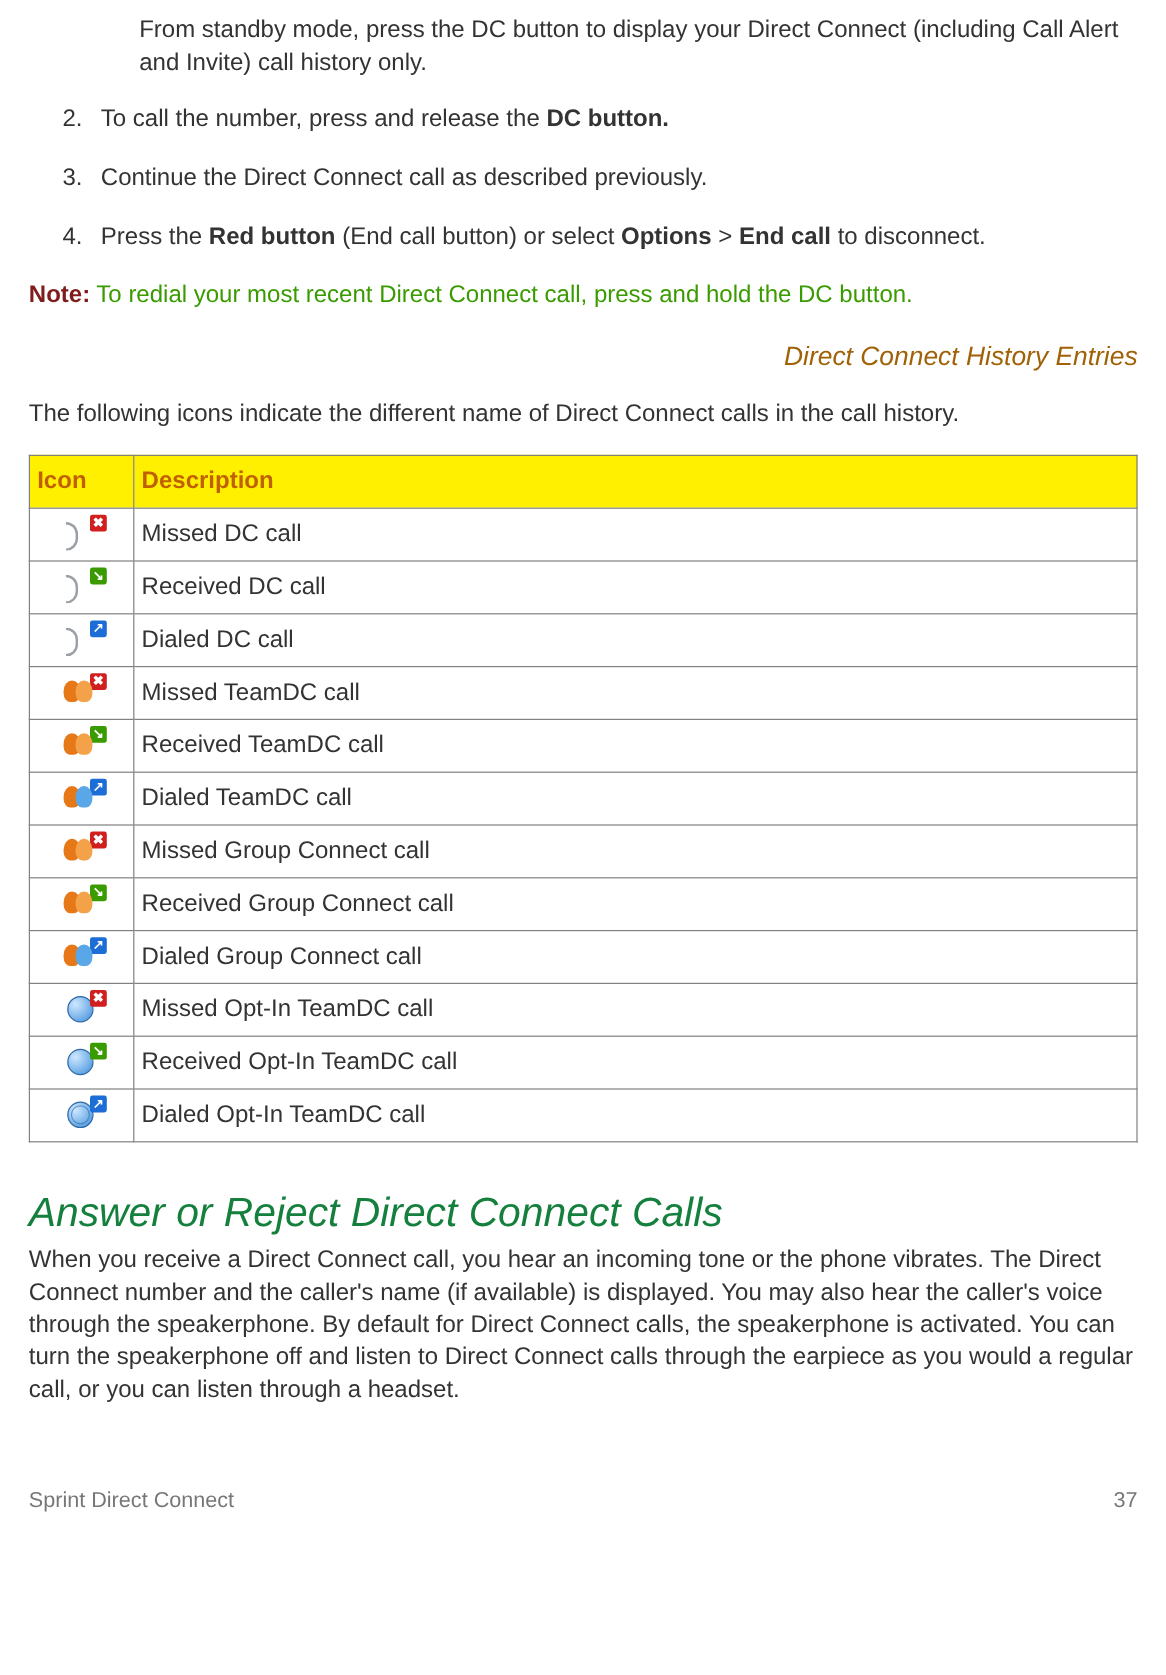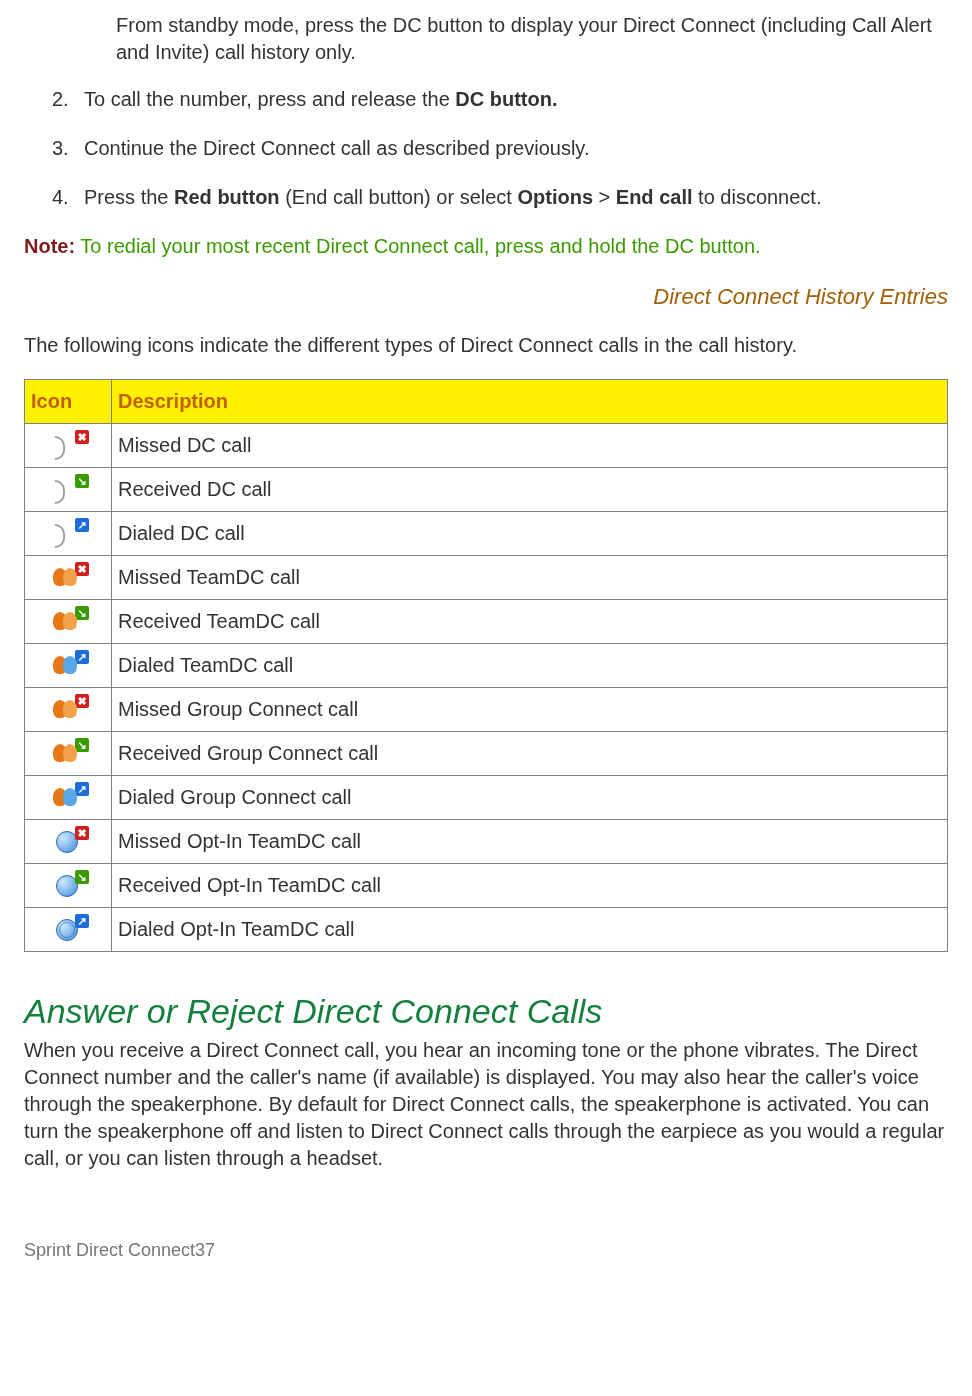--- a/index.html
+++ b/index.html
@@ -132,21 +132,21 @@
     font-size: 34px;
     margin: 0 0 6px 0;
   }
   .footer {
     display:flex;
     color:#777;
     font-size:18px;
     margin-top: 68px;
   }
   .footer .left  { flex: 0 0 auto; }
-  .footer .mid   { flex: 1 1 auto; text-align:left; }
+  .footer .mid   { flex: 1 1 auto; text-align:right; }
 </style>
 </head>
 <body>
 
 <div class="page">
 
   <p class="intro">From standby mode, press the DC button to display your Direct Connect (including Call Alert and Invite) call history only.</p>
 
   <ol class="steps">
     <li>
@@ -165,21 +165,21 @@
         <span>Press the </span><span class="b">Red button</span><span> (End call button) or select </span><span class="b">Options</span><span> &gt; </span><span class="b">End call</span><span> to disconnect.</span>
       </span>
     </li>
   </ol>
 
   <p class="note-line">
     <span class="note-label">Note:</span><span class="note-text"> To redial your most recent Direct Connect call, press and hold the DC button.</span>
   </p>
 
   <p class="subhead-it">Direct Connect History Entries</p>
-  <p>The following icons indicate the different types of Direct Connect calls in the call history.</p>
+  <p>The following icons indicate the different name of Direct Connect calls in the call history.</p>
 
   <table class="icon-table">
     <thead>
       <tr>
         <th>Icon</th>
         <th>Description</th>
       </tr>
     </thead>
     <tbody id="icon-tbody">
         <tr>

